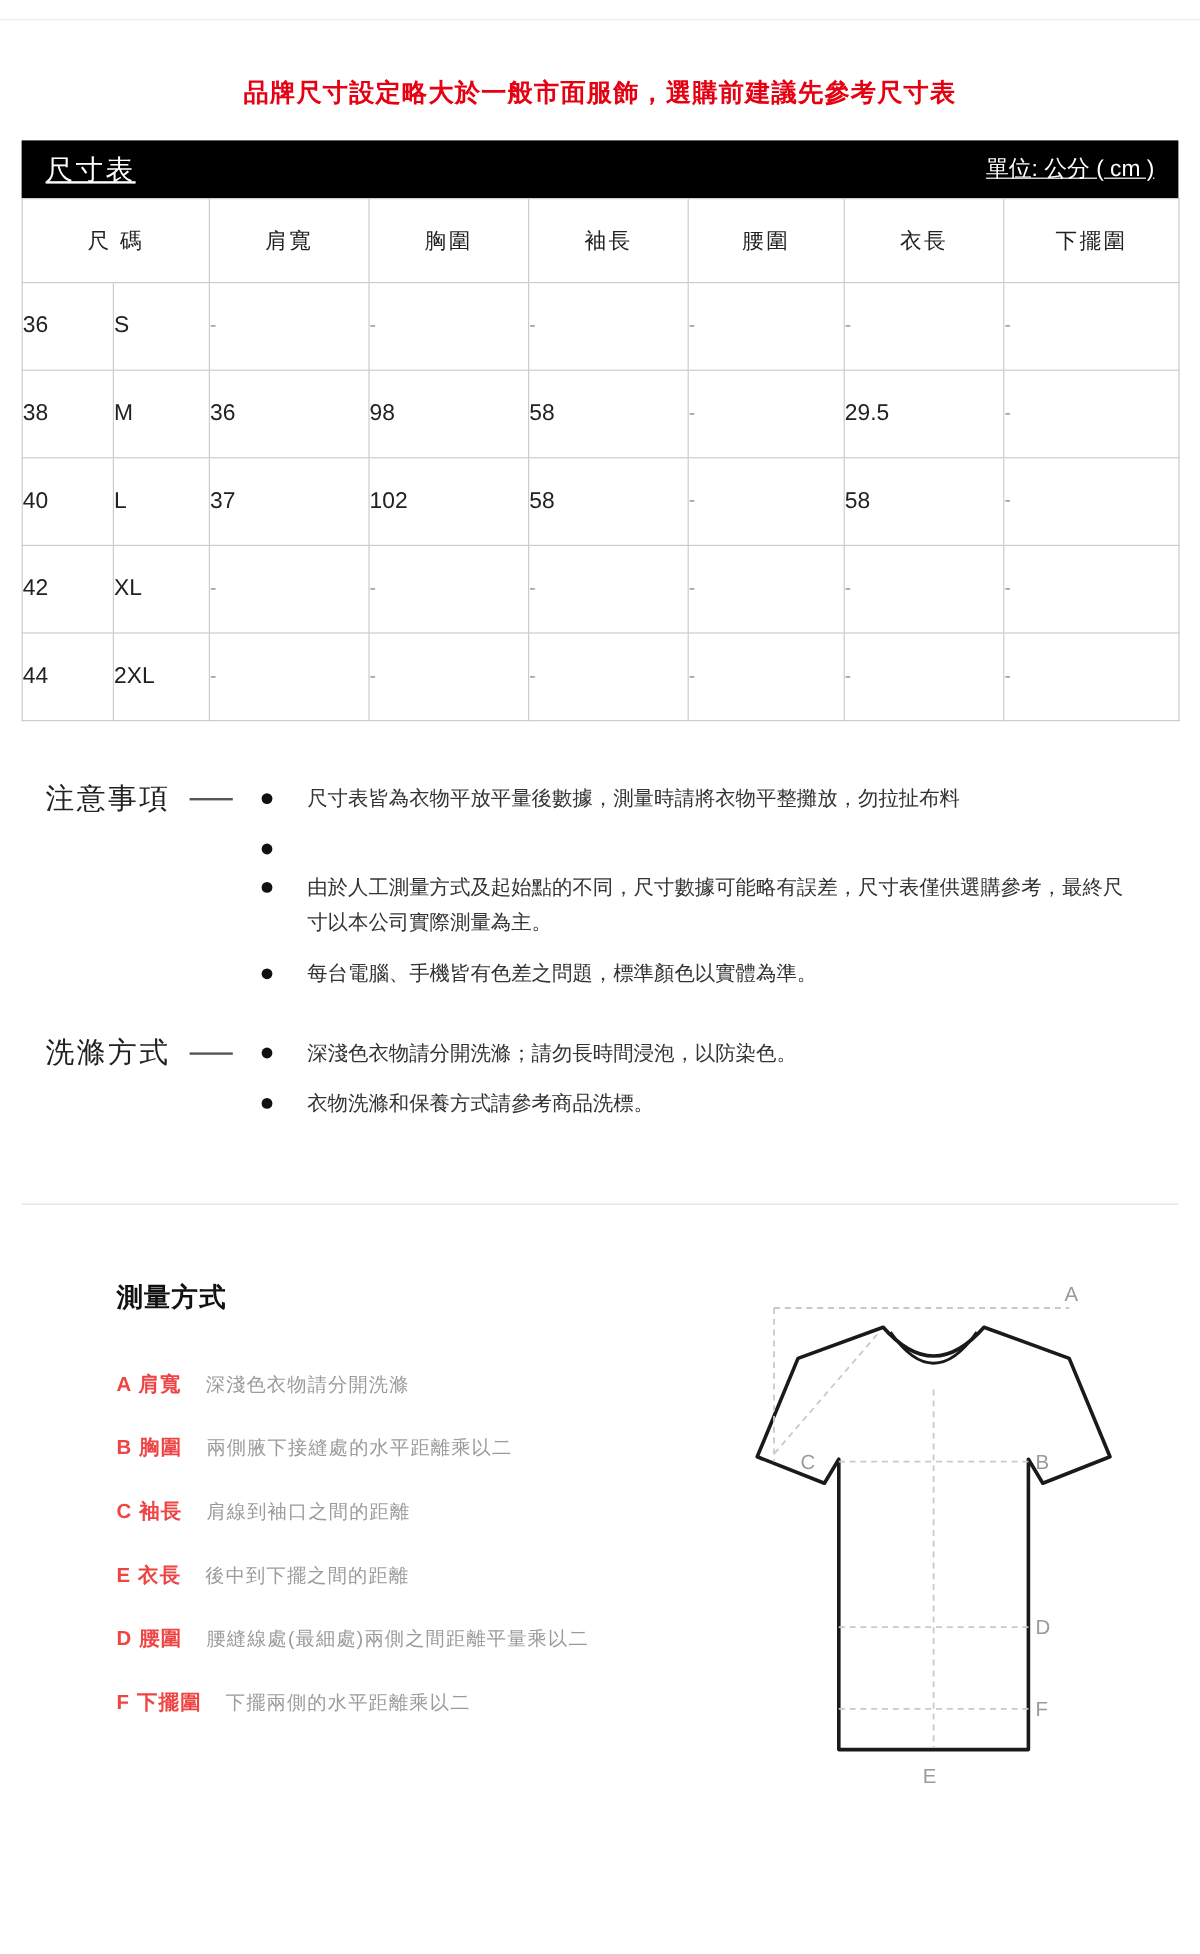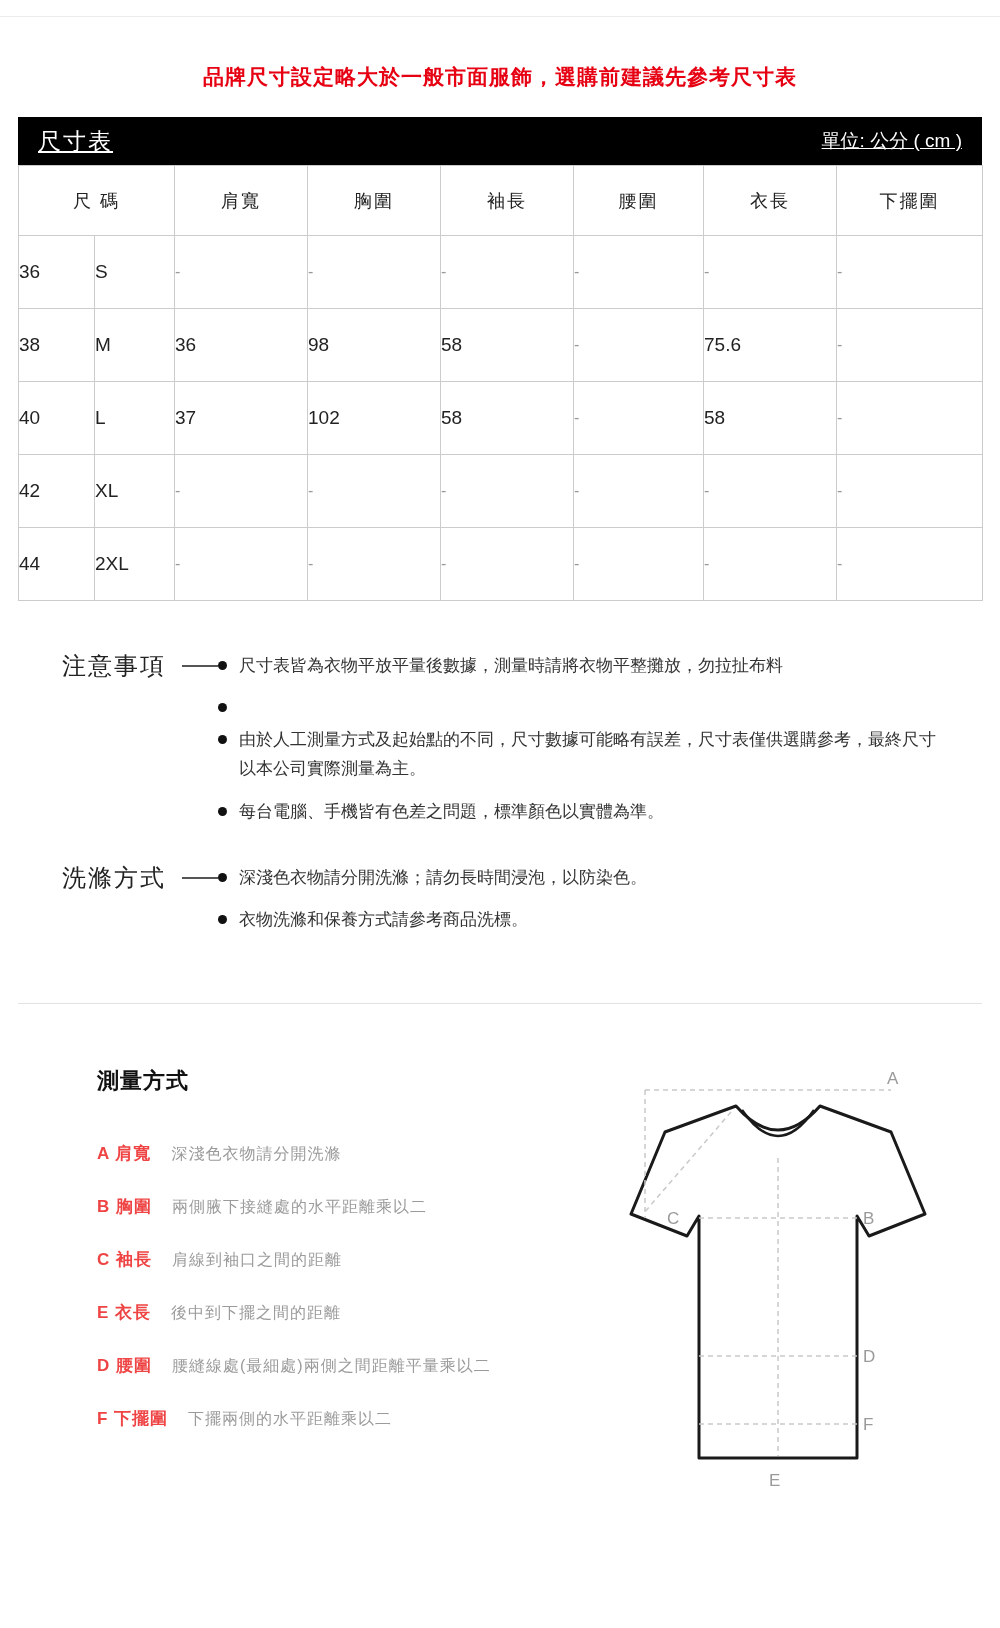--- a/index.html
+++ b/index.html
@@ -56,26 +56,26 @@
   }
   table.size tbody td {
     height: 73px;
     font-size: 19px;
     color: #222;
   }
   table.size td.dash { color: #999; font-size: 16px; }
 
   .section { display: flex; margin: 50px 38px 0; }
   .section.washing { margin-top: 24px; }
-  .section-head { width: 180px; flex: none; display: flex; align-items: flex-start; gap: 16px; justify-content: flex-end; }
+  .section-head { width: 180px; flex: none; display: flex; align-items: flex-start; gap: 16px; }
   .section-title { font-size: 24px; color: #222; letter-spacing: 2px; line-height: 30px; }
   .dashline { width: 36px; height: 2px; background: #555; margin-top: 14px; flex: none; }
   .note-list { flex: 1; max-width: 720px; }
   .note-item {
-    display: flex; gap: 12px;
+    display: flex; gap: 29px;
     margin-bottom: 13px;
     font-size: 17px; line-height: 1.72; color: #333;
   }
   .bullet {
     width: 9px; height: 9px; border-radius: 50%;
     background: #111; flex: none; margin-top: 10px;
   }
 
   .divider { margin: 56px 18px 0; border-top: 1px solid #e2e2e2; }
 
@@ -132,21 +132,21 @@
         <td class="dash">-</td>
         <td class="dash">-</td>
       </tr>
       <tr>
         <td>38</td>
         <td>M</td>
         <td>36</td>
         <td>98</td>
         <td>58</td>
         <td class="dash">-</td>
-        <td>75.6</td>
+        <td>29.5</td>
         <td class="dash">-</td>
       </tr>
       <tr>
         <td>40</td>
         <td>L</td>
         <td>37</td>
         <td>102</td>
         <td>58</td>
         <td class="dash">-</td>
         <td>58</td>

